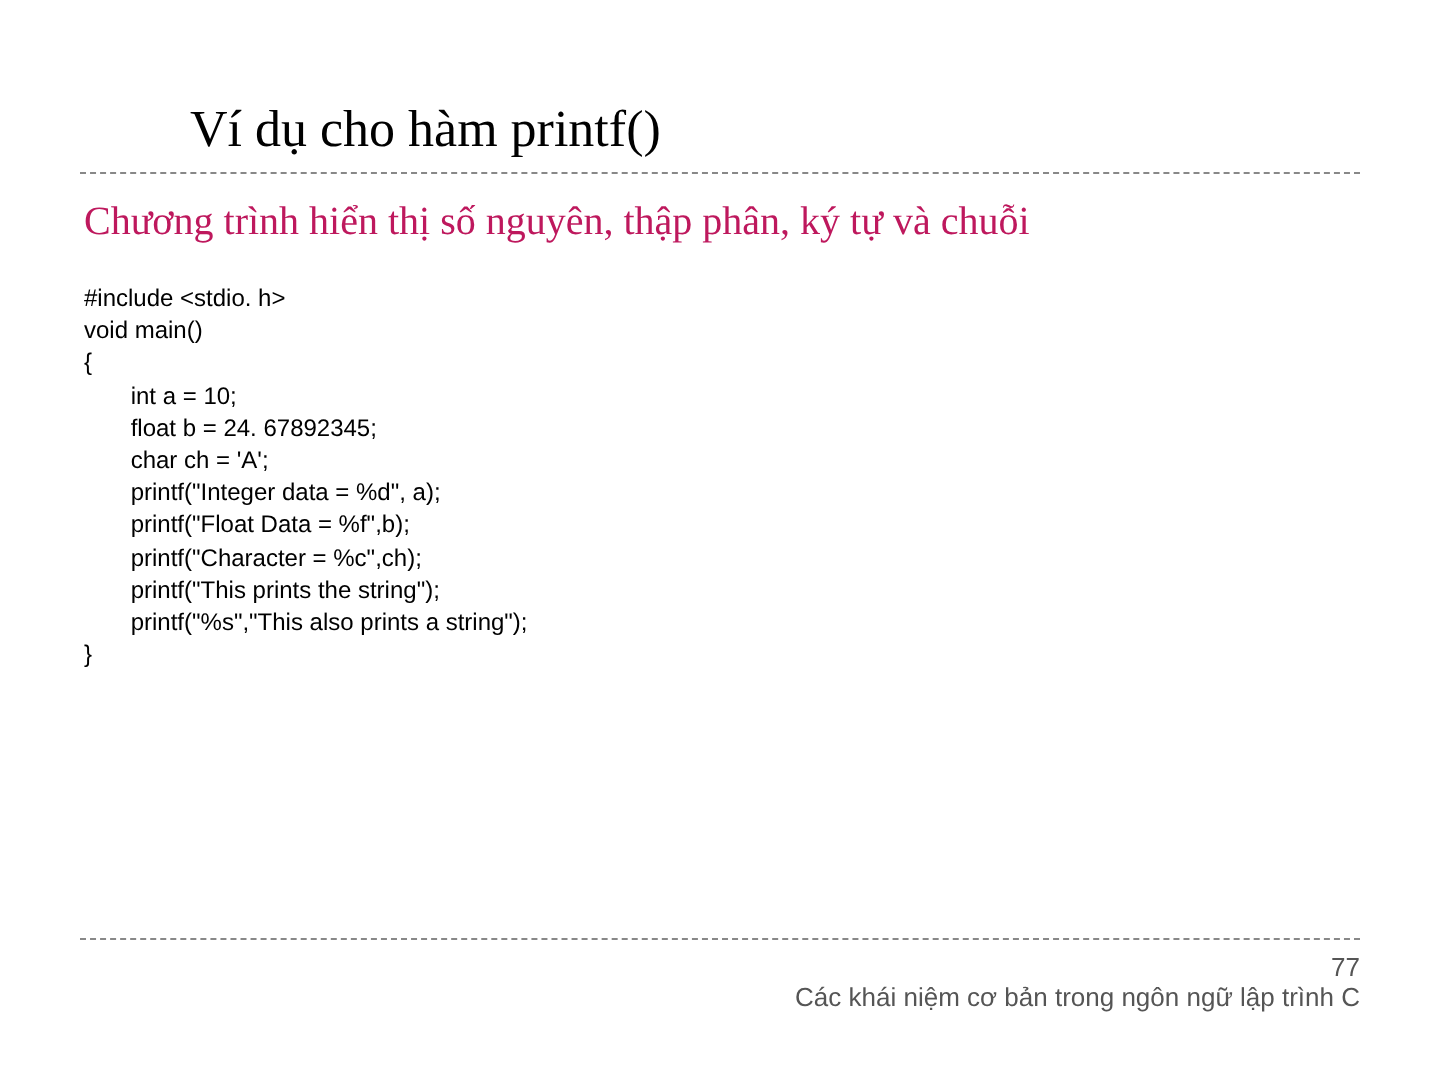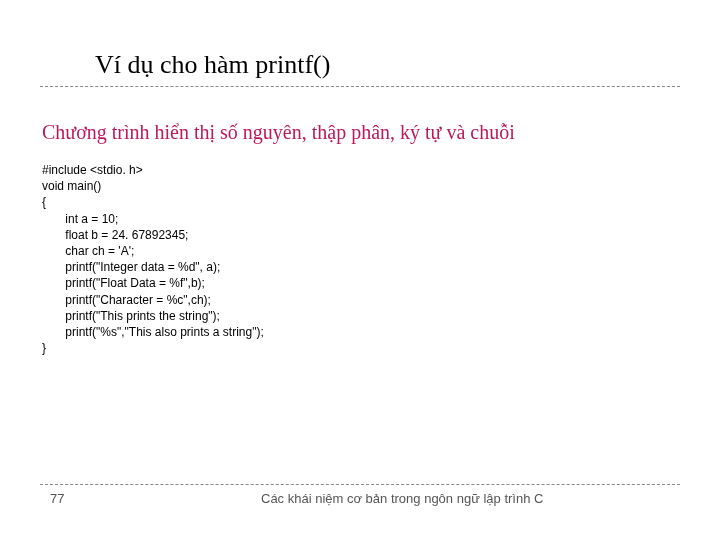--- a/index.html
+++ b/index.html
@@ -17,21 +17,21 @@
     padding: 50px 40px 0 40px;
     position: relative;
   }
   .title {
     font-size: 26px;
     font-weight: normal;
     color: #000;
     padding-left: 55px;
     padding-bottom: 6px;
     border-bottom: 1px dashed #888;
-    margin-bottom: 34px;
+    margin-bottom: 13px;
   }
   .subtitle {
     font-size: 20px;
     color: #be185d;
     margin-bottom: 18px;
     padding-left: 2px;
   }
   .code-block {
     font-family: Liberation Sans, sans-serif;
     font-size: 12px;
@@ -42,20 +42,21 @@
   }
   .footer {
     position: absolute;
     bottom: 34px;
     left: 40px;
     right: 40px;
     border-top: 1px dashed #888;
     padding-top: 6px;
     display: flex;
     align-items: flex-end;
+    flex-direction: column;
   }
   .page-num {
     font-family: Arial, sans-serif;
     font-size: 13px;
     color: #555;
     padding-left: 10px;
     flex: 0 0 auto;
   }
   .footer-text {
     flex: 1;

